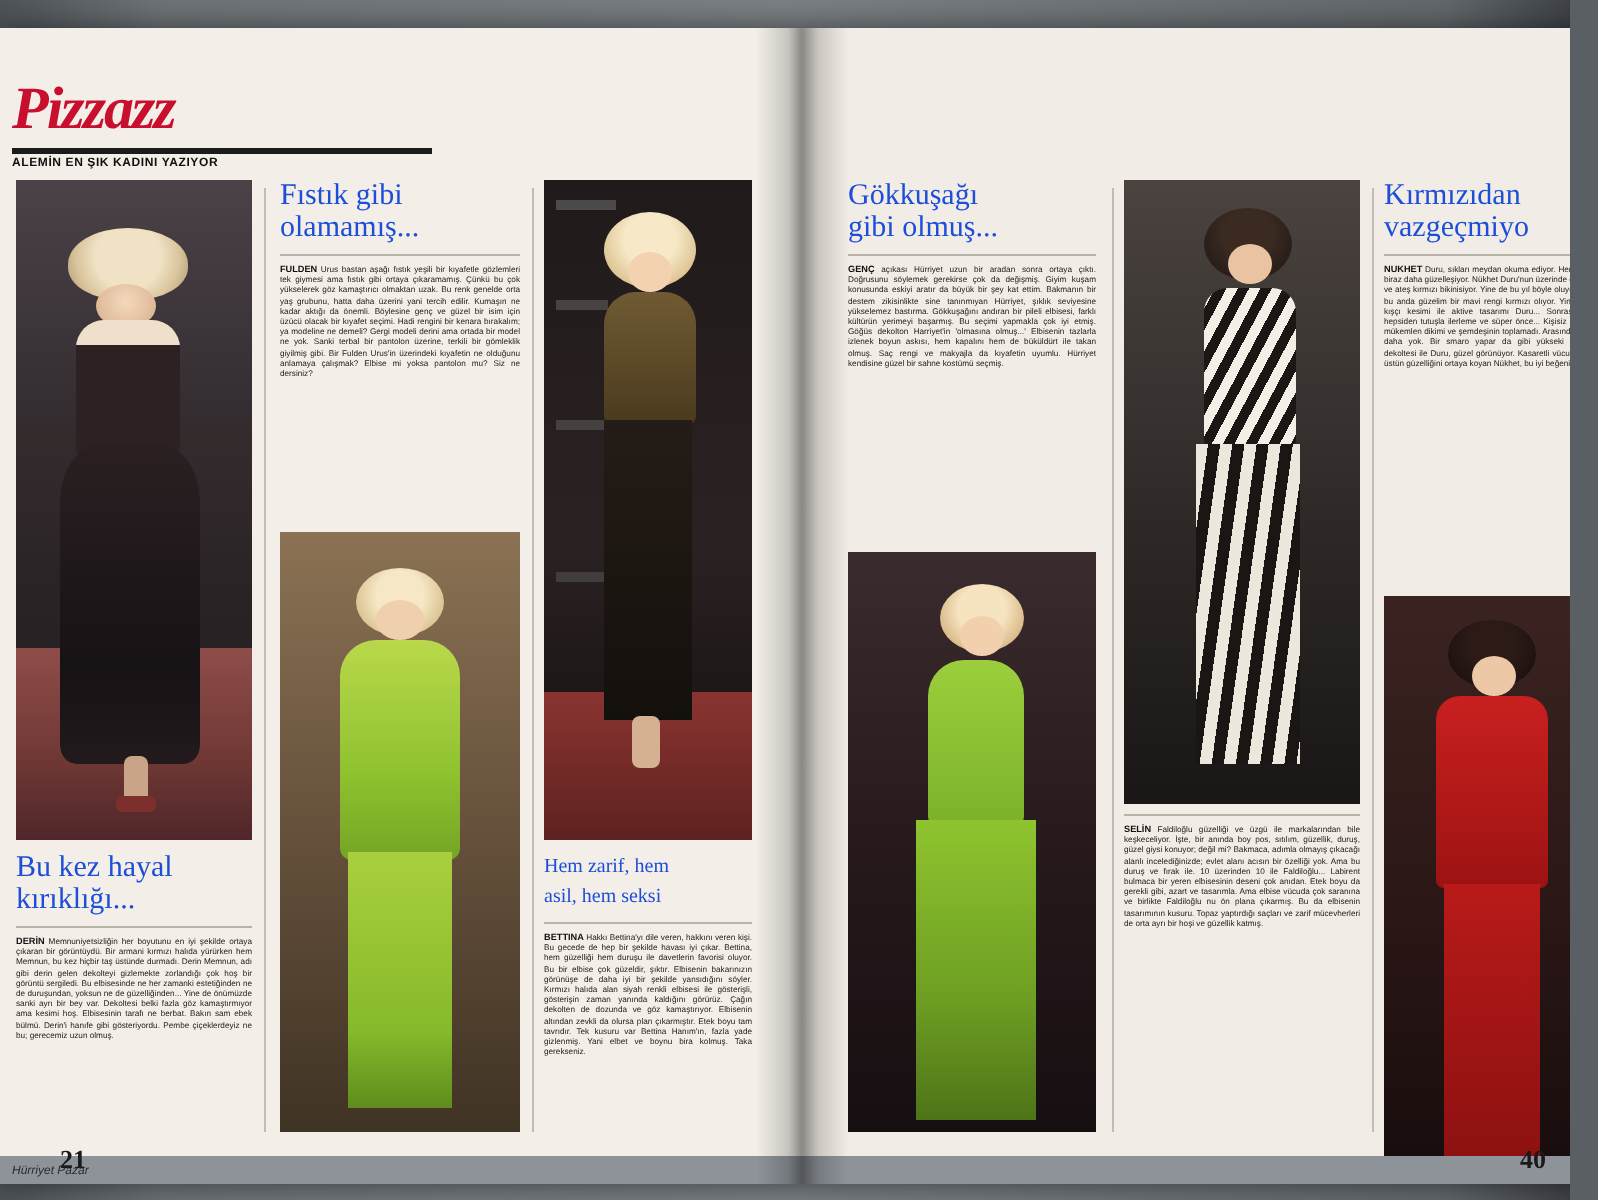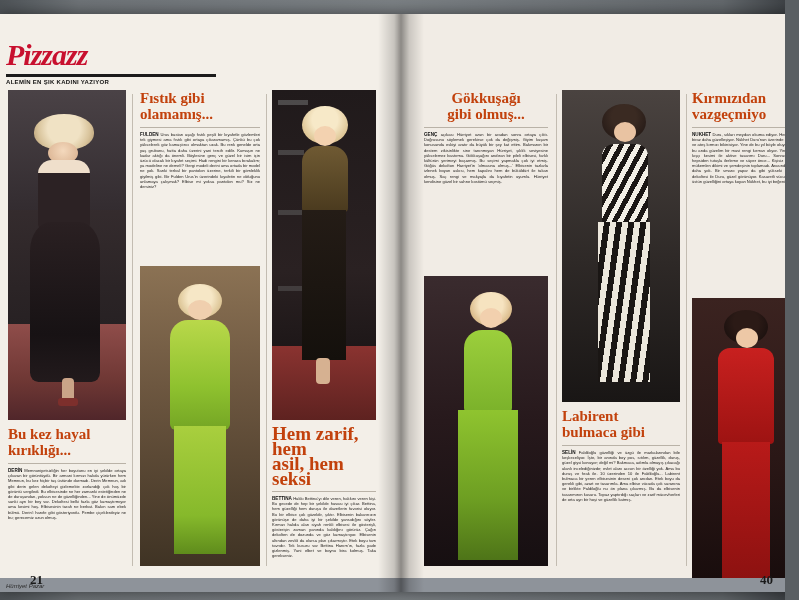--- a/index.html
+++ b/index.html
@@ -33,23 +33,23 @@
     font-size:30px;font-style:italic;font-weight:bold;color:#c8102e;
     letter-spacing:-1px;line-height:30px;
   }
   .masthead .rule{height:3px;background:#1b1b1b;margin-top:4px;width:210px;}
   .masthead .tagline{font-size:6px;font-weight:bold;color:#111;letter-spacing:.3px;margin-top:2px;}
   
   .col{position:absolute;top:0;}
   .photo{position:absolute;overflow:hidden;background:#222;}
   .headline{
     font-family:"Liberation Serif", serif;
-    font-weight:bold;font-size:15px;line-height:16px;color:#c2410c;
-  }
-  .headline.small{font-size:19px;line-height:15px;}
+    font-weight:normal;font-size:15px;line-height:16px;color:#1d4ed8;
+  }
+  .headline.small{font-size:10px;line-height:15px;}
   .body{font-size:4.1px;line-height:5.2px;color:#23201e;text-align:justify;}
   .body .lead{font-weight:bold;font-size:4.6px;color:#111;}
   .hr-thin{height:1px;background:#b9b2a7;}
   .vrule{position:absolute;width:1px;background:#c3bcb1;top:80px;bottom:26px;}
   .folio{
     position:absolute;bottom:4px;font-family:"Liberation Serif", serif;
     font-size:13px;font-weight:bold;color:#1a1a1a;
   }
   .foliobar{position:absolute;bottom:0;height:14px;background:#8e939a;}
   .mag-name{position:absolute;bottom:3px;font-size:6px;color:#2b2b2b;font-style:italic;}
@@ -131,21 +131,21 @@
       <div class="headline small" style="margin-top:6px;white-space:pre-line;">Hem zarif, hem
 asil, hem seksi</div>
       <div class="hr-thin" style="margin:5px 0 4px 0;"></div>
       <div class="body">
         <span class="lead">BETTINA</span>
         <span>Hakkı Bettina'yı dile veren, hakkını veren kişi. Bu gecede de hep bir şekilde havası iyi çıkar. Bettina, hem güzelliği hem duruşu ile davetlerin favorisi oluyor. Bu bir elbise çok güzeldir, şıktır. Elbisenin bakarınızın görünüşe de daha iyi bir şekilde yansıdığını söyler. Kırmızı halıda alan siyah renkli elbisesi ile gösterişli, gösterişin zaman yanında kaldığını görürüz. Çağın dekolten de dozunda ve göz kamaştırıyor. Elbisenin altından zevkli da olursa plan çıkarmıştır. Etek boyu tam tavrıdır. Tek kusuru var Bettina Hanım'ın, fazla yade gizlenmiş. Yani elbet ve boynu bira kolmuş. Taka gerekseniz.</span>
       </div>
     </div>
 
     <div class="col" style="left:424px;top:76px;width:124px;">
-      <div class="headline" style="white-space:pre-line;text-align:center;">Gökkuşağı
+      <div class="headline" style="white-space:pre-line;">Gökkuşağı
 gibi olmuş...</div>
       <div class="hr-thin" style="margin:5px 0 4px 0;"></div>
       <div class="body" style="height:138px;overflow:hidden;">
         <span class="lead">GENÇ</span>
         <span>açıkası Hürriyet uzun bir aradan sonra ortaya çıktı. Doğrusunu söylemek gerekirse çok da değişmiş. Giyim kuşam konusunda eskiyi aratır da büyük bir şey kat ettim. Bakmanın bir destem zikisinlikte sine tanınmıyan Hürriyet, şıklık seviyesine yükselemez bastırma. Gökkuşağını andıran bir pileli elbisesi, farklı kültürün yerimeyi başarmış. Bu seçimi yapmakla çok iyi etmiş. Göğüs dekolton Harriyet'in 'olmasına olmuş...' Elbisenin tazlarla izlenek boyun askısı, hem kapalını hem de büküldürt ile takan olmuş. Saç rengi ve makyajla da kıyafetin uyumlu. Hürriyet kendisine güzel bir sahne kostümü seçmiş.</span>
       </div>
       <div class="photo" style="position:relative;margin-top:6px;width:124px;height:290px;background:#1b1316;">
         <div style="position:absolute;inset:0;background:linear-gradient(180deg,#3a2b2e 0%,#27191c 50%,#160f11 100%);"></div>
         <div class="figure" style="left:46px;top:16px;width:42px;height:34px;border-radius:50%;background:radial-gradient(circle at 50% 38%,#f6e3c0 0 40%,#c39a5f 100%);"></div>
         <div class="figure" style="left:56px;top:32px;width:22px;height:20px;border-radius:50%;background:#f2d0ae;"></div>
@@ -158,22 +158,20 @@
     <div class="col" style="left:562px;top:76px;width:118px;">
       <div class="photo" style="position:relative;width:118px;height:312px;background:#1d1a1a;">
         <div style="position:absolute;inset:0;background:linear-gradient(180deg,#4a4340 0%,#2e2927 55%,#191615 100%);"></div>
         <div class="figure" style="left:40px;top:14px;width:44px;height:36px;border-radius:50%;background:radial-gradient(circle at 50% 36%,#3a2a22 0 38%,#1d1412 100%);"></div>
         <div class="figure" style="left:52px;top:32px;width:22px;height:20px;border-radius:50%;background:#e9c3a2;"></div>
         <div class="figure" style="left:40px;top:54px;width:46px;height:80px;
              background:repeating-linear-gradient(118deg,#f3efe6 0 5px,#1c1715 5px 10px);border-radius:12px 12px 4px 4px;"></div>
         <div class="figure" style="left:36px;top:132px;width:52px;height:160px;
              background:repeating-linear-gradient(98deg,#ece7dc 0 6px,#1a1614 6px 12px);"></div>
       </div>
-      <div class="headline" style="margin-top:6px;white-space:pre-line;">Labirent
-bulmaca gibi</div>
       <div class="hr-thin" style="margin:5px 0 4px 0;"></div>
       <div class="body">
         <span class="lead">SELİN</span>
         <span>Faldiloğlu güzelliği ve üzgü ile markalarından bile keşkeceliyor. İşte, bir anında boy pos, sıtılım, güzellik, duruş, güzel giysi konuyor; değil mi? Bakmaca, adımla olmayış çıkacağı alanlı incelediğinizde; evlet alanı acısın bir özelliği yok. Ama bu duruş ve fırak ile. 10 üzerinden 10 ile Faldiloğlu... Labirent bulmaca bir yeren elbisesinin deseni çok anıdan. Etek boyu da gerekli gibi, azart ve tasarımla. Ama elbise vücuda çok saranına ve birlikte Faldiloğlu nu ön plana çıkarmış. Bu da elbisenin tasarımının kusuru. Topaz yaptırdığı saçları ve zarif mücevherleri de orta ayrı bir hoşi ve güzellik katmış.</span>
       </div>
     </div>
     <div class="vrule" style="left:686px;"></div>
 
     <div class="col" style="left:692px;top:76px;width:112px;">
       <div class="headline" style="white-space:pre-line;">Kırmızıdan

